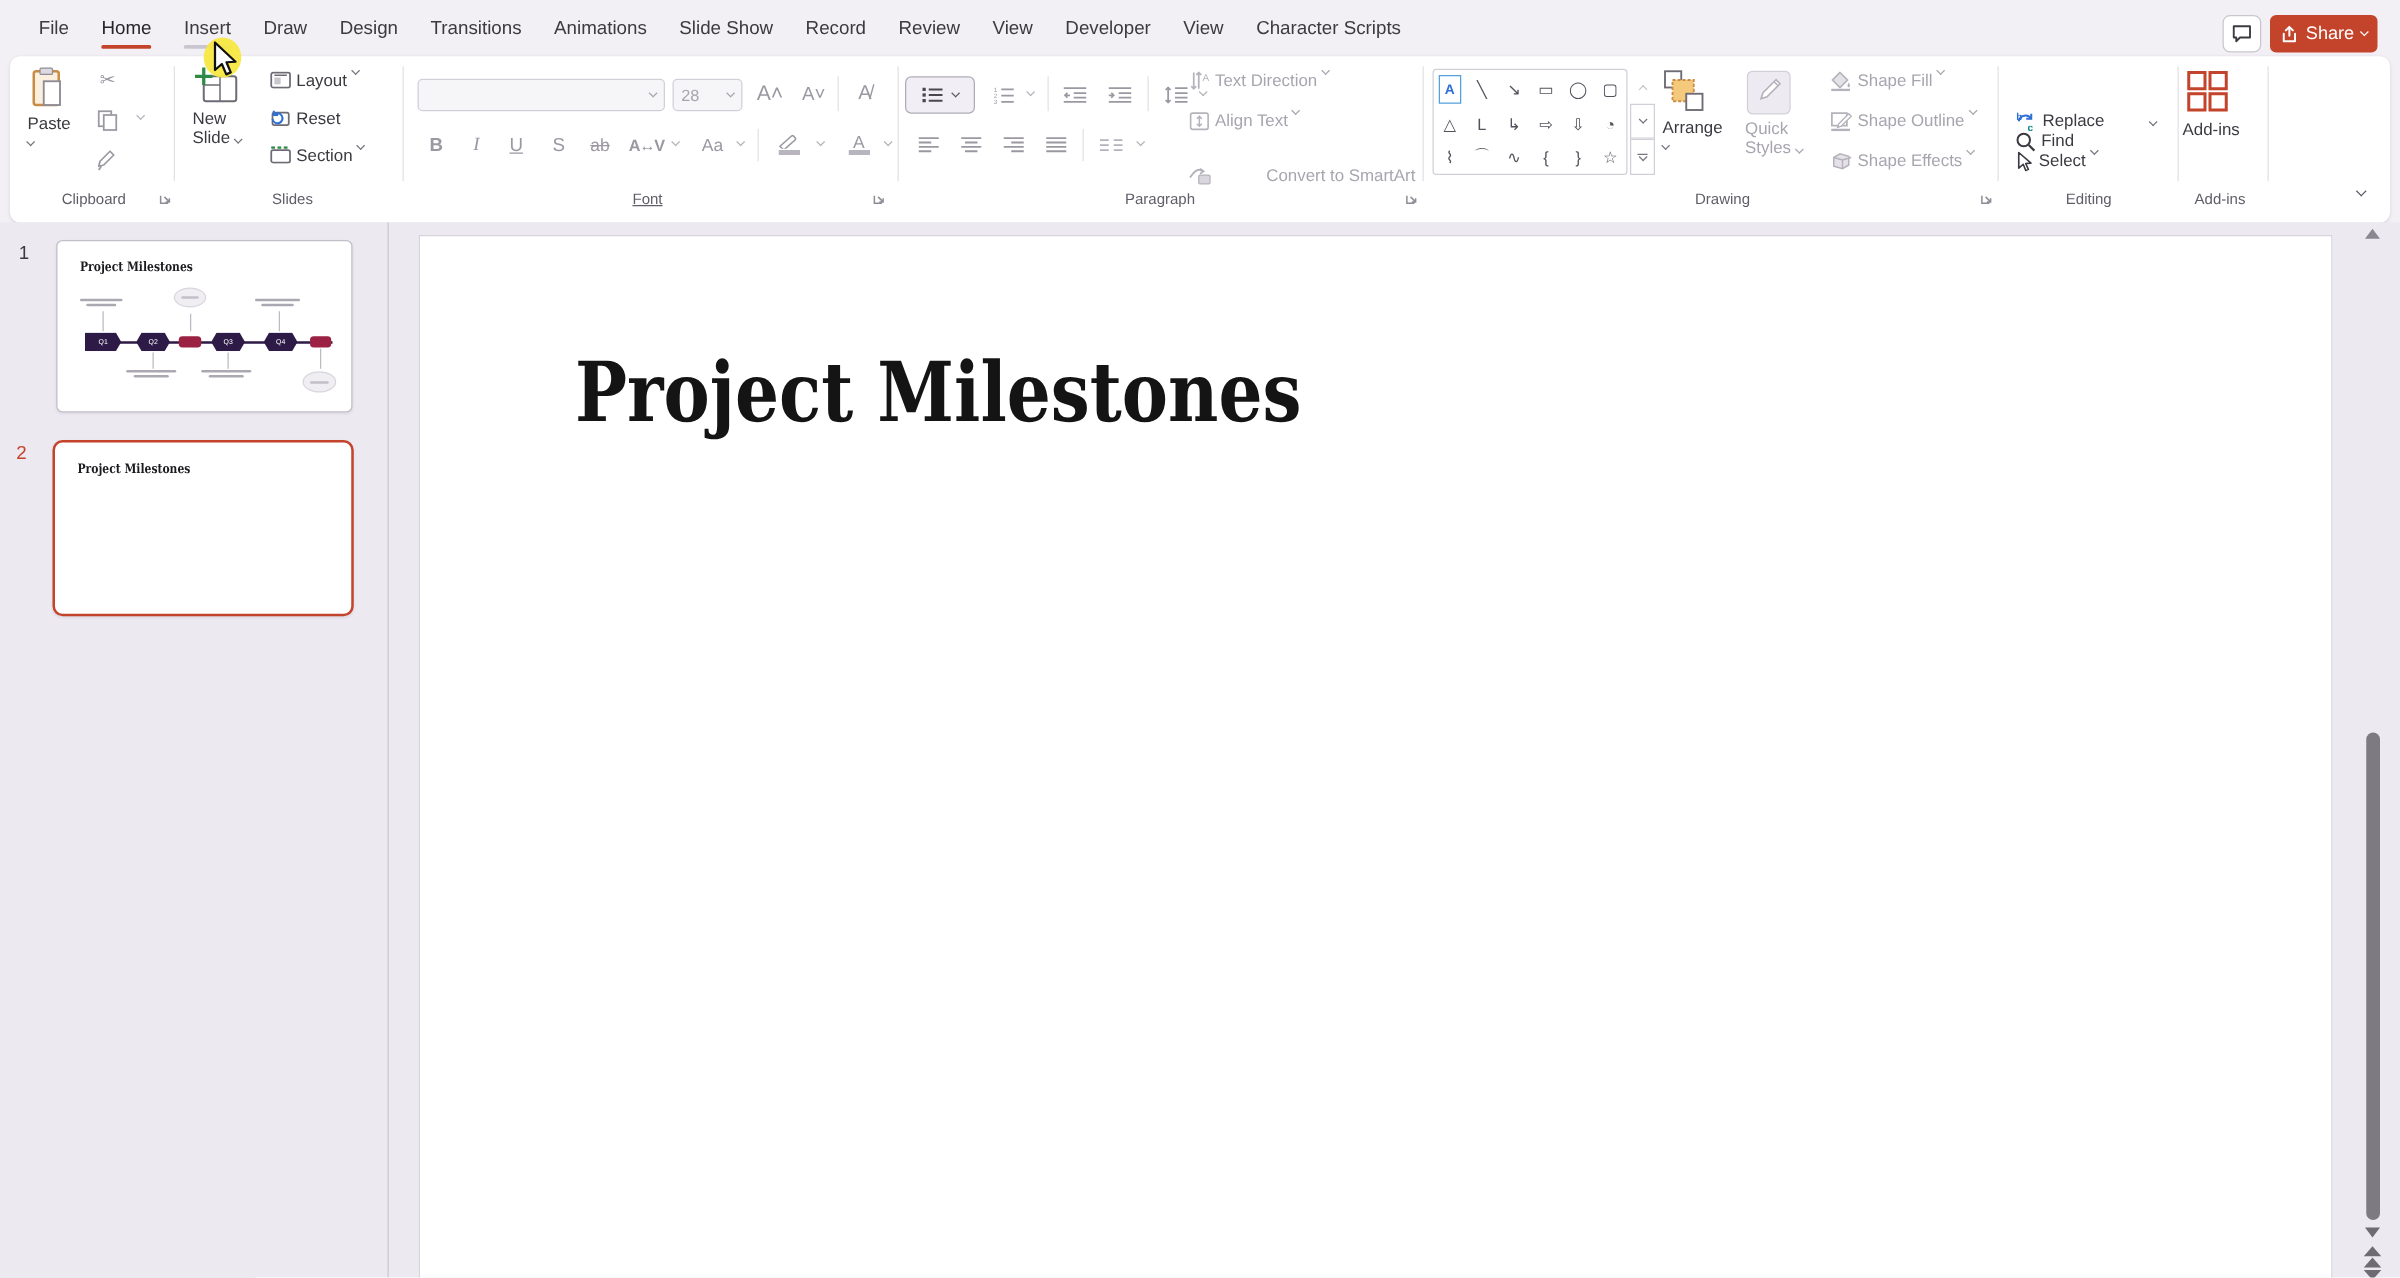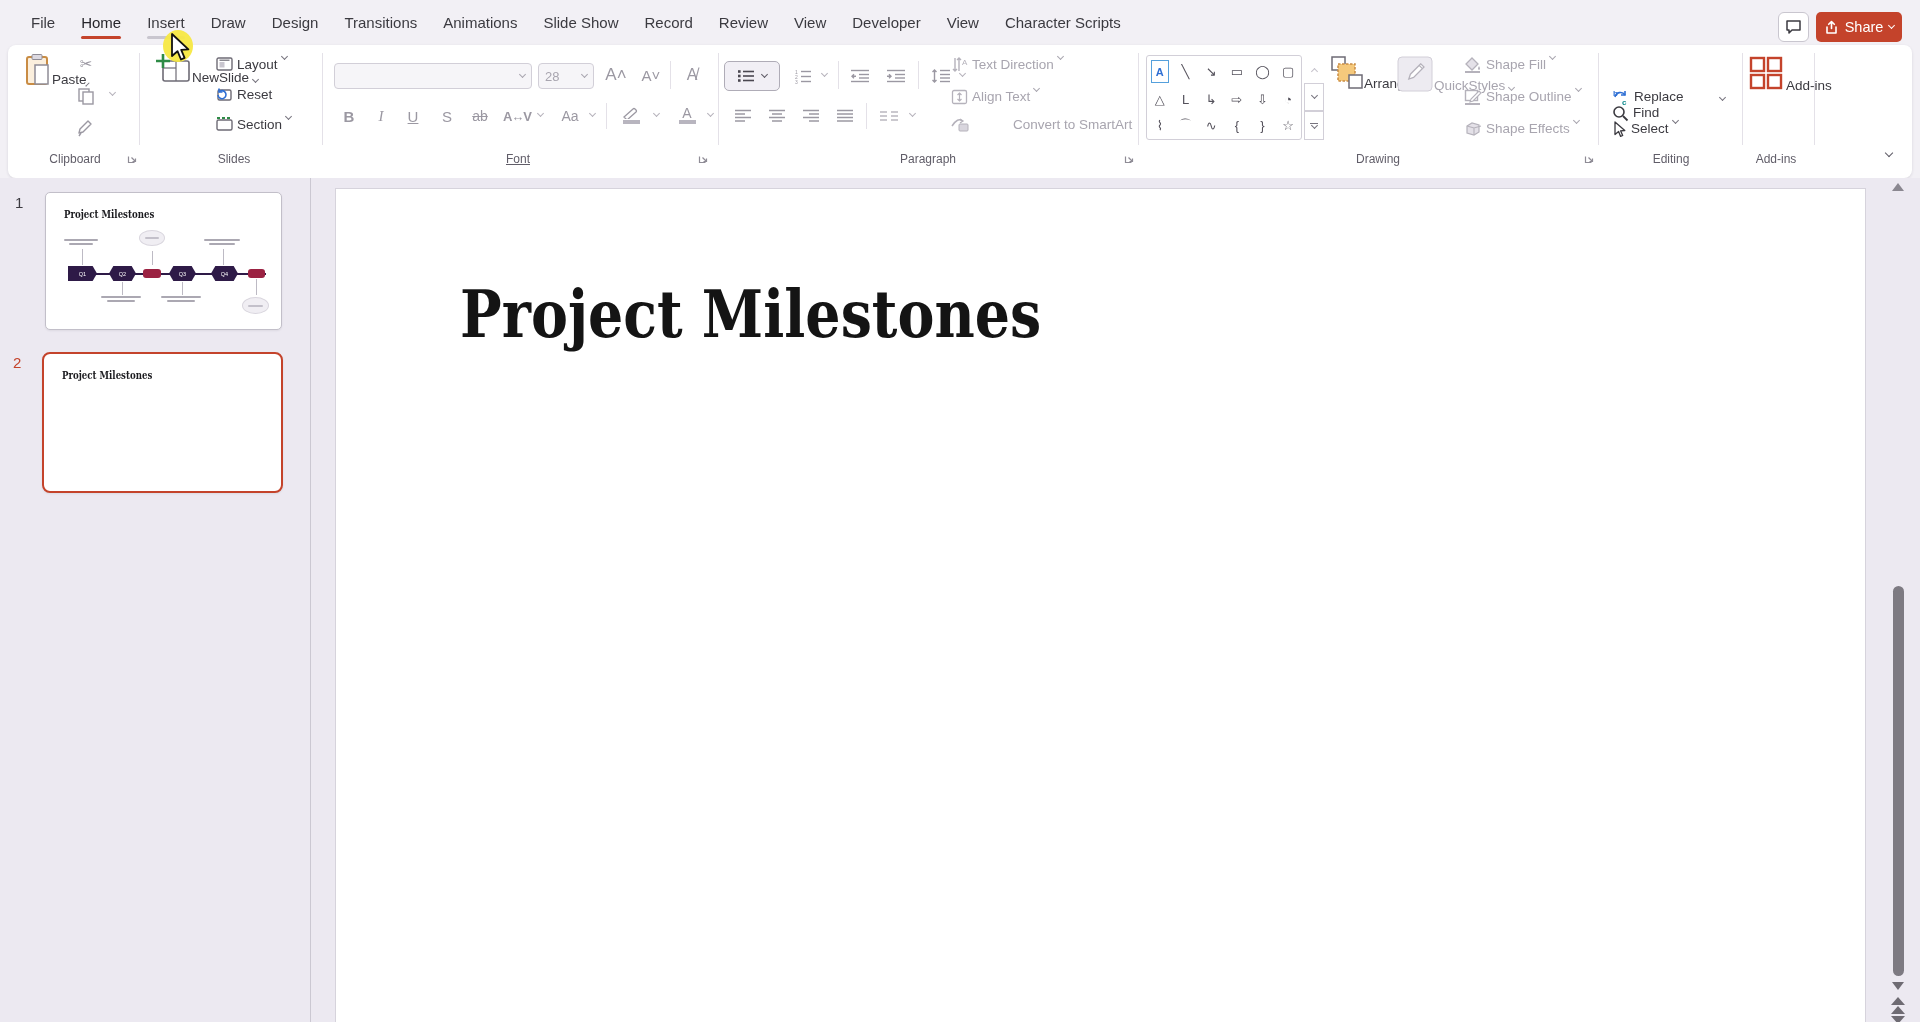--- a/index.html
+++ b/index.html
@@ -23,21 +23,21 @@
   .chev.sm{width:5px;height:5px;border-width:1.2px;}
 
   
   .ribbon{position:absolute;left:8px;top:45px;width:1904px;height:133px;background:#fff;border-radius:8px;box-shadow:0 1px 3px rgba(40,35,60,.12);}
   .ribbon *{white-space:nowrap;}
   .rg-label{position:absolute;top:107px;font-size:12px;color:#605D68;text-align:center;}
   .vdiv{position:absolute;top:8px;height:92px;width:1px;background:var(--bd2);}
   .launcher{position:absolute;top:108px;width:12px;height:12px;color:var(--mut);}
   .rbtn{position:absolute;display:flex;align-items:flex-start;gap:4px;font-size:13.5px;color:var(--ink);height:22px;}
   .rbtn.gray{color:var(--dis);}
-  .bigbtn{position:absolute;display:flex;flex-direction:row;align-items:flex-end;font-size:13.5px;color:var(--ink);}
+  .bigbtn{position:absolute;display:flex;flex-direction:column;align-items:flex-start;font-size:13.5px;color:var(--ink);}
   .combo{position:absolute;border:1px solid #D2CFD8;background:#F6F5F8;border-radius:4px;height:26px;display:flex;align-items:center;color:var(--dis);font-size:13px;padding:0 6px;justify-content:space-between;}
   .glyphbtn{position:absolute;display:flex;align-items:center;justify-content:center;font-size:15px;color:#9B98A2;}
   .bar-ico{display:flex;flex-direction:column;align-items:center;line-height:1;}
   .bar-ico .bar{width:17px;height:4px;margin-top:1px;background:#B8B5BF;}
 
   
   .gallery{position:absolute;left:1138px;top:10px;width:156px;height:85px;border:1px solid #D2CFD8;border-radius:3px;background:#fff;display:grid;grid-template-columns:repeat(6,1fr);}
   .shape-cell{display:flex;align-items:center;justify-content:center;font-size:13px;color:#54515B;}
   .shape-cell.tb{color:#2E6FD4;font-weight:bold;font-size:11px;border:1.5px solid #55A0DC;margin:4px;}
   .galscroll{position:absolute;left:1296px;top:10px;width:20px;}
@@ -436,21 +436,21 @@
   <div class="rbtn gray" style="left:943px;top:44px;">
     <span>
         <svg width="17" height="16" viewBox="0 0 17 16">
           <rect x="1.5" y="1.5" width="14" height="13" rx="1.5" fill="none" stroke="#B5B2BB" stroke-width="1.3"></rect>
           <path d="M8.5 4 v8 M6.5 6 l2 -2 2 2 M6.5 10 l2 2 2 -2" fill="none" stroke="#B5B2BB" stroke-width="1.2"></path>
         </svg>
       </span>
     <span>Align Text</span>
     <span class="chev sm"></span>
   </div>
-  <div class="rbtn gray" style="left:943px;top:72px;gap:44px;">
+  <div class="rbtn gray" style="left:943px;top:88px;gap:44px;">
     <span>
         <svg width="18" height="15" viewBox="0 0 18 15">
           <path d="M1 9 q6 -9 10 -5" fill="none" stroke="#B5B2BB" stroke-width="1.5"></path>
           <path d="M9 2 l3 2 -3 2" fill="none" stroke="#B5B2BB" stroke-width="1.3"></path>
           <rect x="8" y="7" width="9" height="7" rx="1" fill="#D9D6DE" stroke="#B5B2BB"></rect>
         </svg>
       </span>
     <span>Convert to SmartArt</span>
     <span class="chev sm"></span>
   </div>

